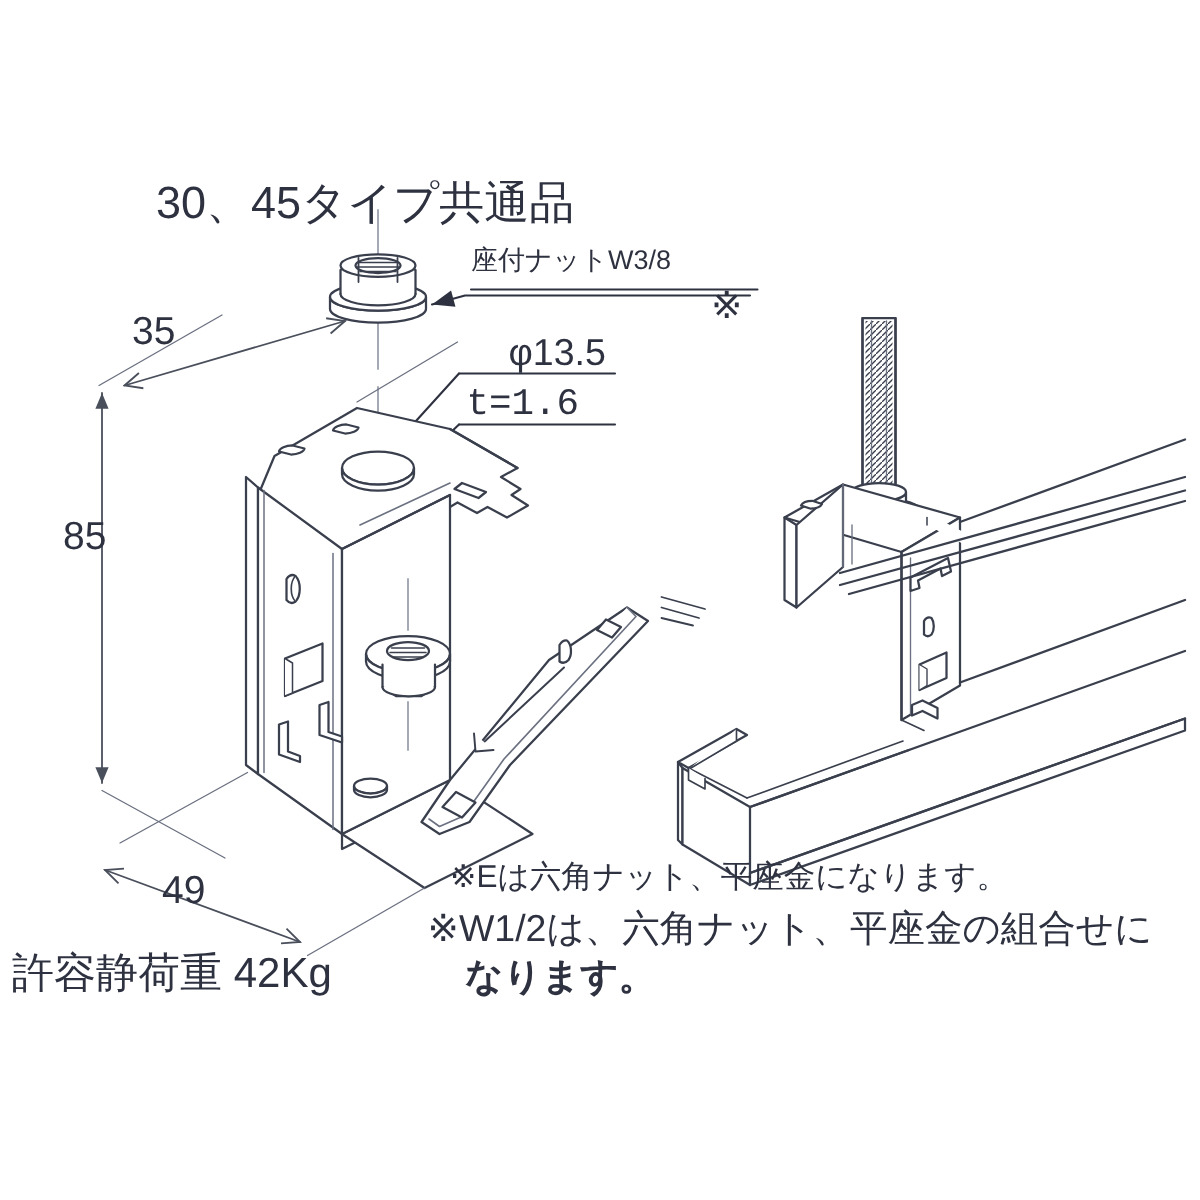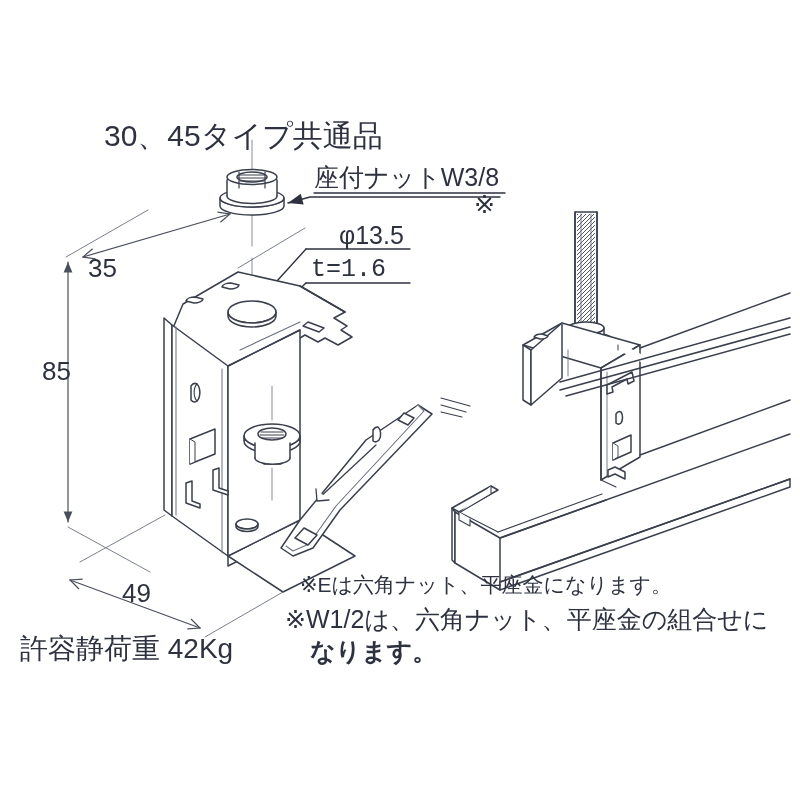--- a/index.html
+++ b/index.html
@@ -26,28 +26,28 @@
     height: 800px;
   }
   .txt {
     position: absolute;
     color: #2e3240;
     white-space: pre;
     line-height: 1.16;
     letter-spacing: 0px;
   }
   #t-common      { left: 104px; top: 119px; font-size: 30px; }
-  #t-nutlabel    { left: 314px; top: 163px; font-size: 25px; }
+  #t-nutlabel    { left: 314px; top: 163px; font-size: 18px; }
   #t-asterisk1   { left: 474px; top: 190px; font-size: 25px; }
   #t-phi         { left: 311px; top: 221px; font-size: 25px; margin-left: 28px; }
   #t-thick       { left: 311px; top: 255px; font-size: 25px; font-family: Liberation Mono, monospace; }
-  #t-d35         { left: 88px;  top: 205px; font-size: 26px; margin-top: 48px; }
-  #t-d85         { left: 42px;  top: 342px; font-size: 26px; margin-top: 14px; }
-  #t-d49         { left: 122px; top: 578px; font-size: 26px; }
-  #t-load        { left: 20px;   top: 633px; font-size: 28px; }
+  #t-d35         { left: 88px;  top: 205px; font-size: 26px; }
+  #t-d85         { left: 42px;  top: 342px; font-size: 26px; }
+  #t-d49         { left: 108px; top: 578px; font-size: 26px; }
+  #t-load        { left: 8px;   top: 633px; font-size: 28px; }
   #t-note1       { left: 300px; top: 573px; font-size: 21px; text-align: center; }
   #t-note2       { left: 285px; top: 605px; font-size: 25px; }
   #t-note3       { left: 310px; top: 637px; font-size: 25px; font-weight: bold; }
 </style>
 </head>
 <body>
 
 <div id="sheet">
 
   <svg id="drawing" viewBox="0 0 800 800">

